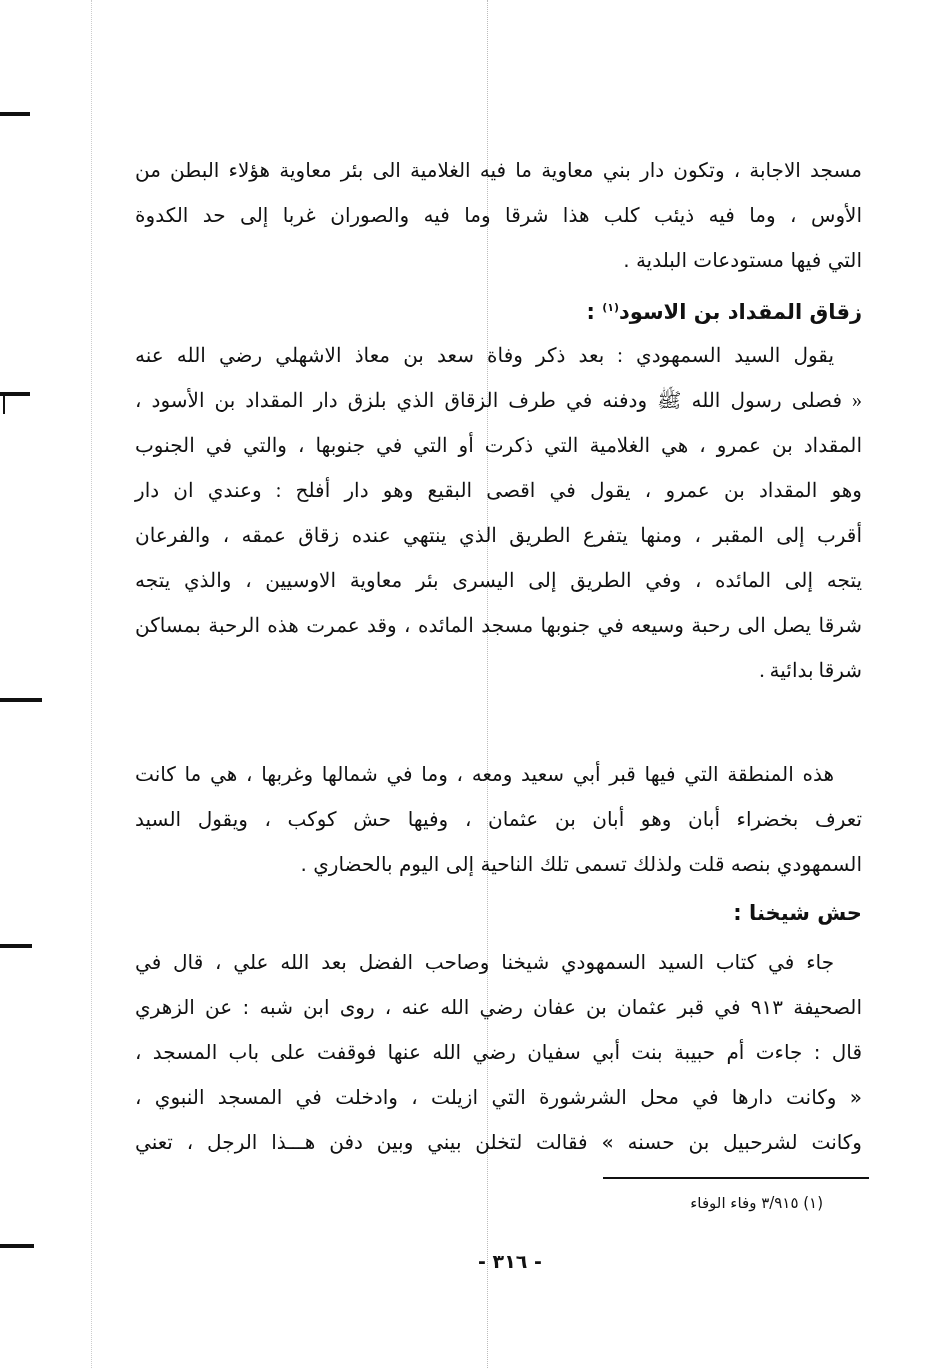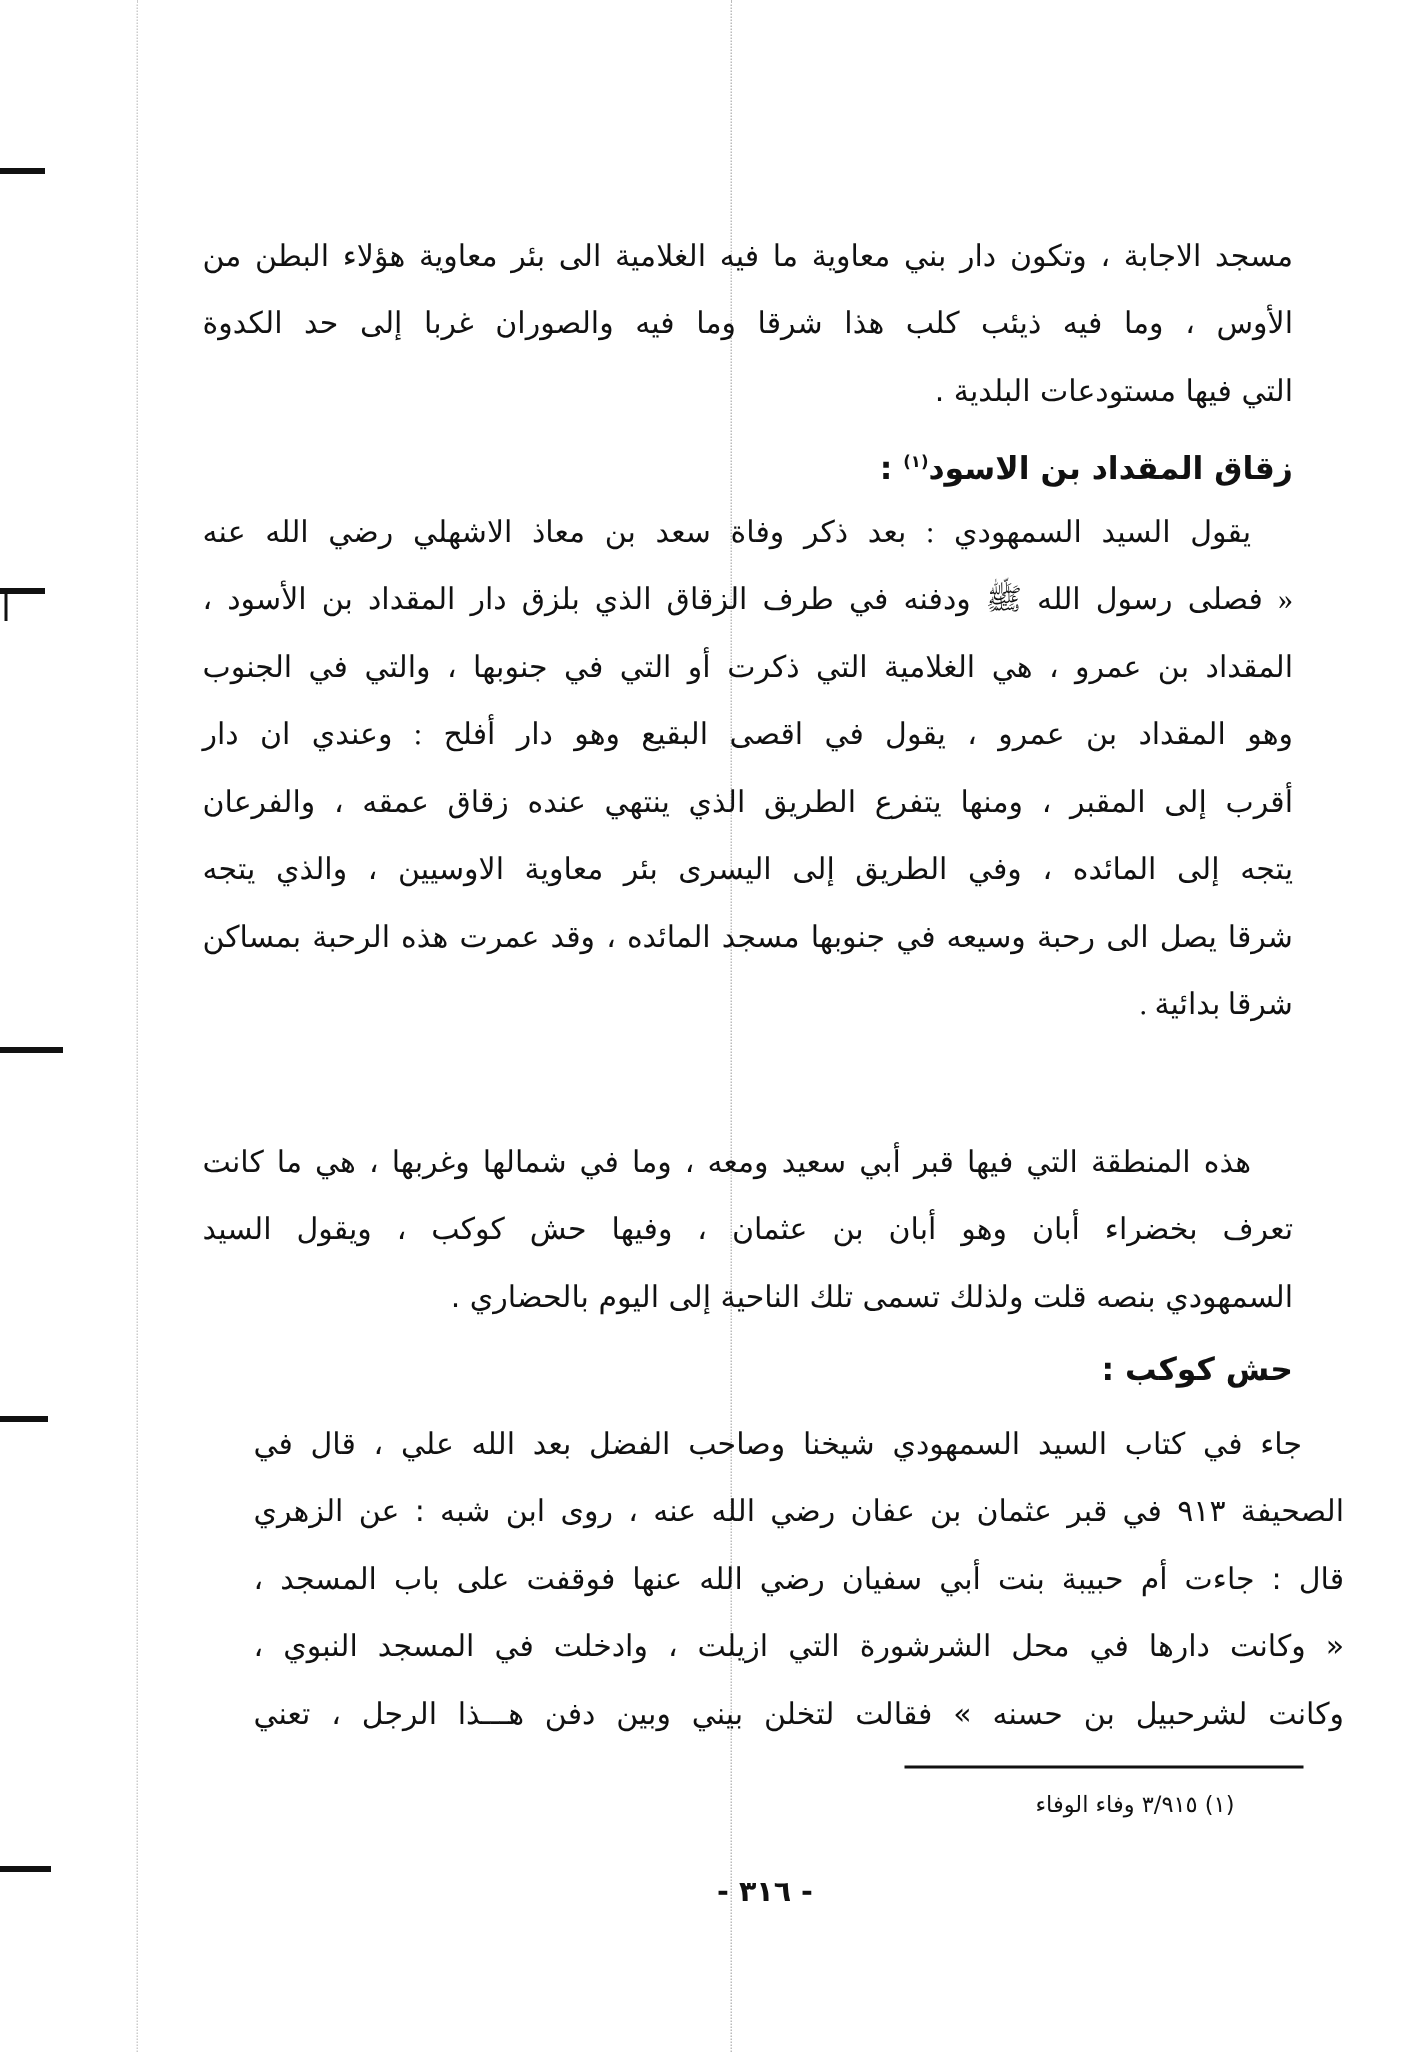--- a/index.html
+++ b/index.html
@@ -66,26 +66,26 @@
   </div>
 
   <div class="body-text" style="top:752px;">
     <span class="line indent">هذه المنطقة التي فيها قبر أبي سعيد ومعه ، وما في شمالها وغربها ، هي ما كانت</span>
     <span class="line">تعرف بخضراء أبان وهو أبان بن عثمان ، وفيها حش كوكب ، ويقول السيد</span>
     <span class="line last">السمهودي بنصه قلت ولذلك تسمى تلك الناحية إلى اليوم بالحضاري .</span>
   </div>
 
   <div class="body-text" style="top:890px;">
     <span class="heading">
-      <span>حش كوكب</span>
+      <span>حش شيخنا</span>
       <span>:</span>
     </span>
   </div>
 
-  <div class="body-text" style="top:940px;margin-left:34px;">
+  <div class="body-text" style="top:940px;">
     <span class="line indent">جاء في كتاب السيد السمهودي شيخنا وصاحب الفضل بعد الله علي ، قال في</span>
     <span class="line">الصحيفة ٩١٣ في قبر عثمان بن عفان رضي الله عنه ، روى ابن شبه : عن الزهري</span>
     <span class="line">قال : جاءت أم حبيبة بنت أبي سفيان رضي الله عنها فوقفت على باب المسجد ،</span>
     <span class="line">« وكانت دارها في محل الشرشورة التي ازيلت ، وادخلت في المسجد النبوي ،</span>
     <span class="line">وكانت لشرحبيل بن حسنه » فقالت لتخلن بيني وبين دفن هـــذا الرجل ، تعني</span>
   </div>
 
   <div class="rule"></div>
   <div class="footnote">(١) ٣/٩١٥ وفاء الوفاء</div>
 

